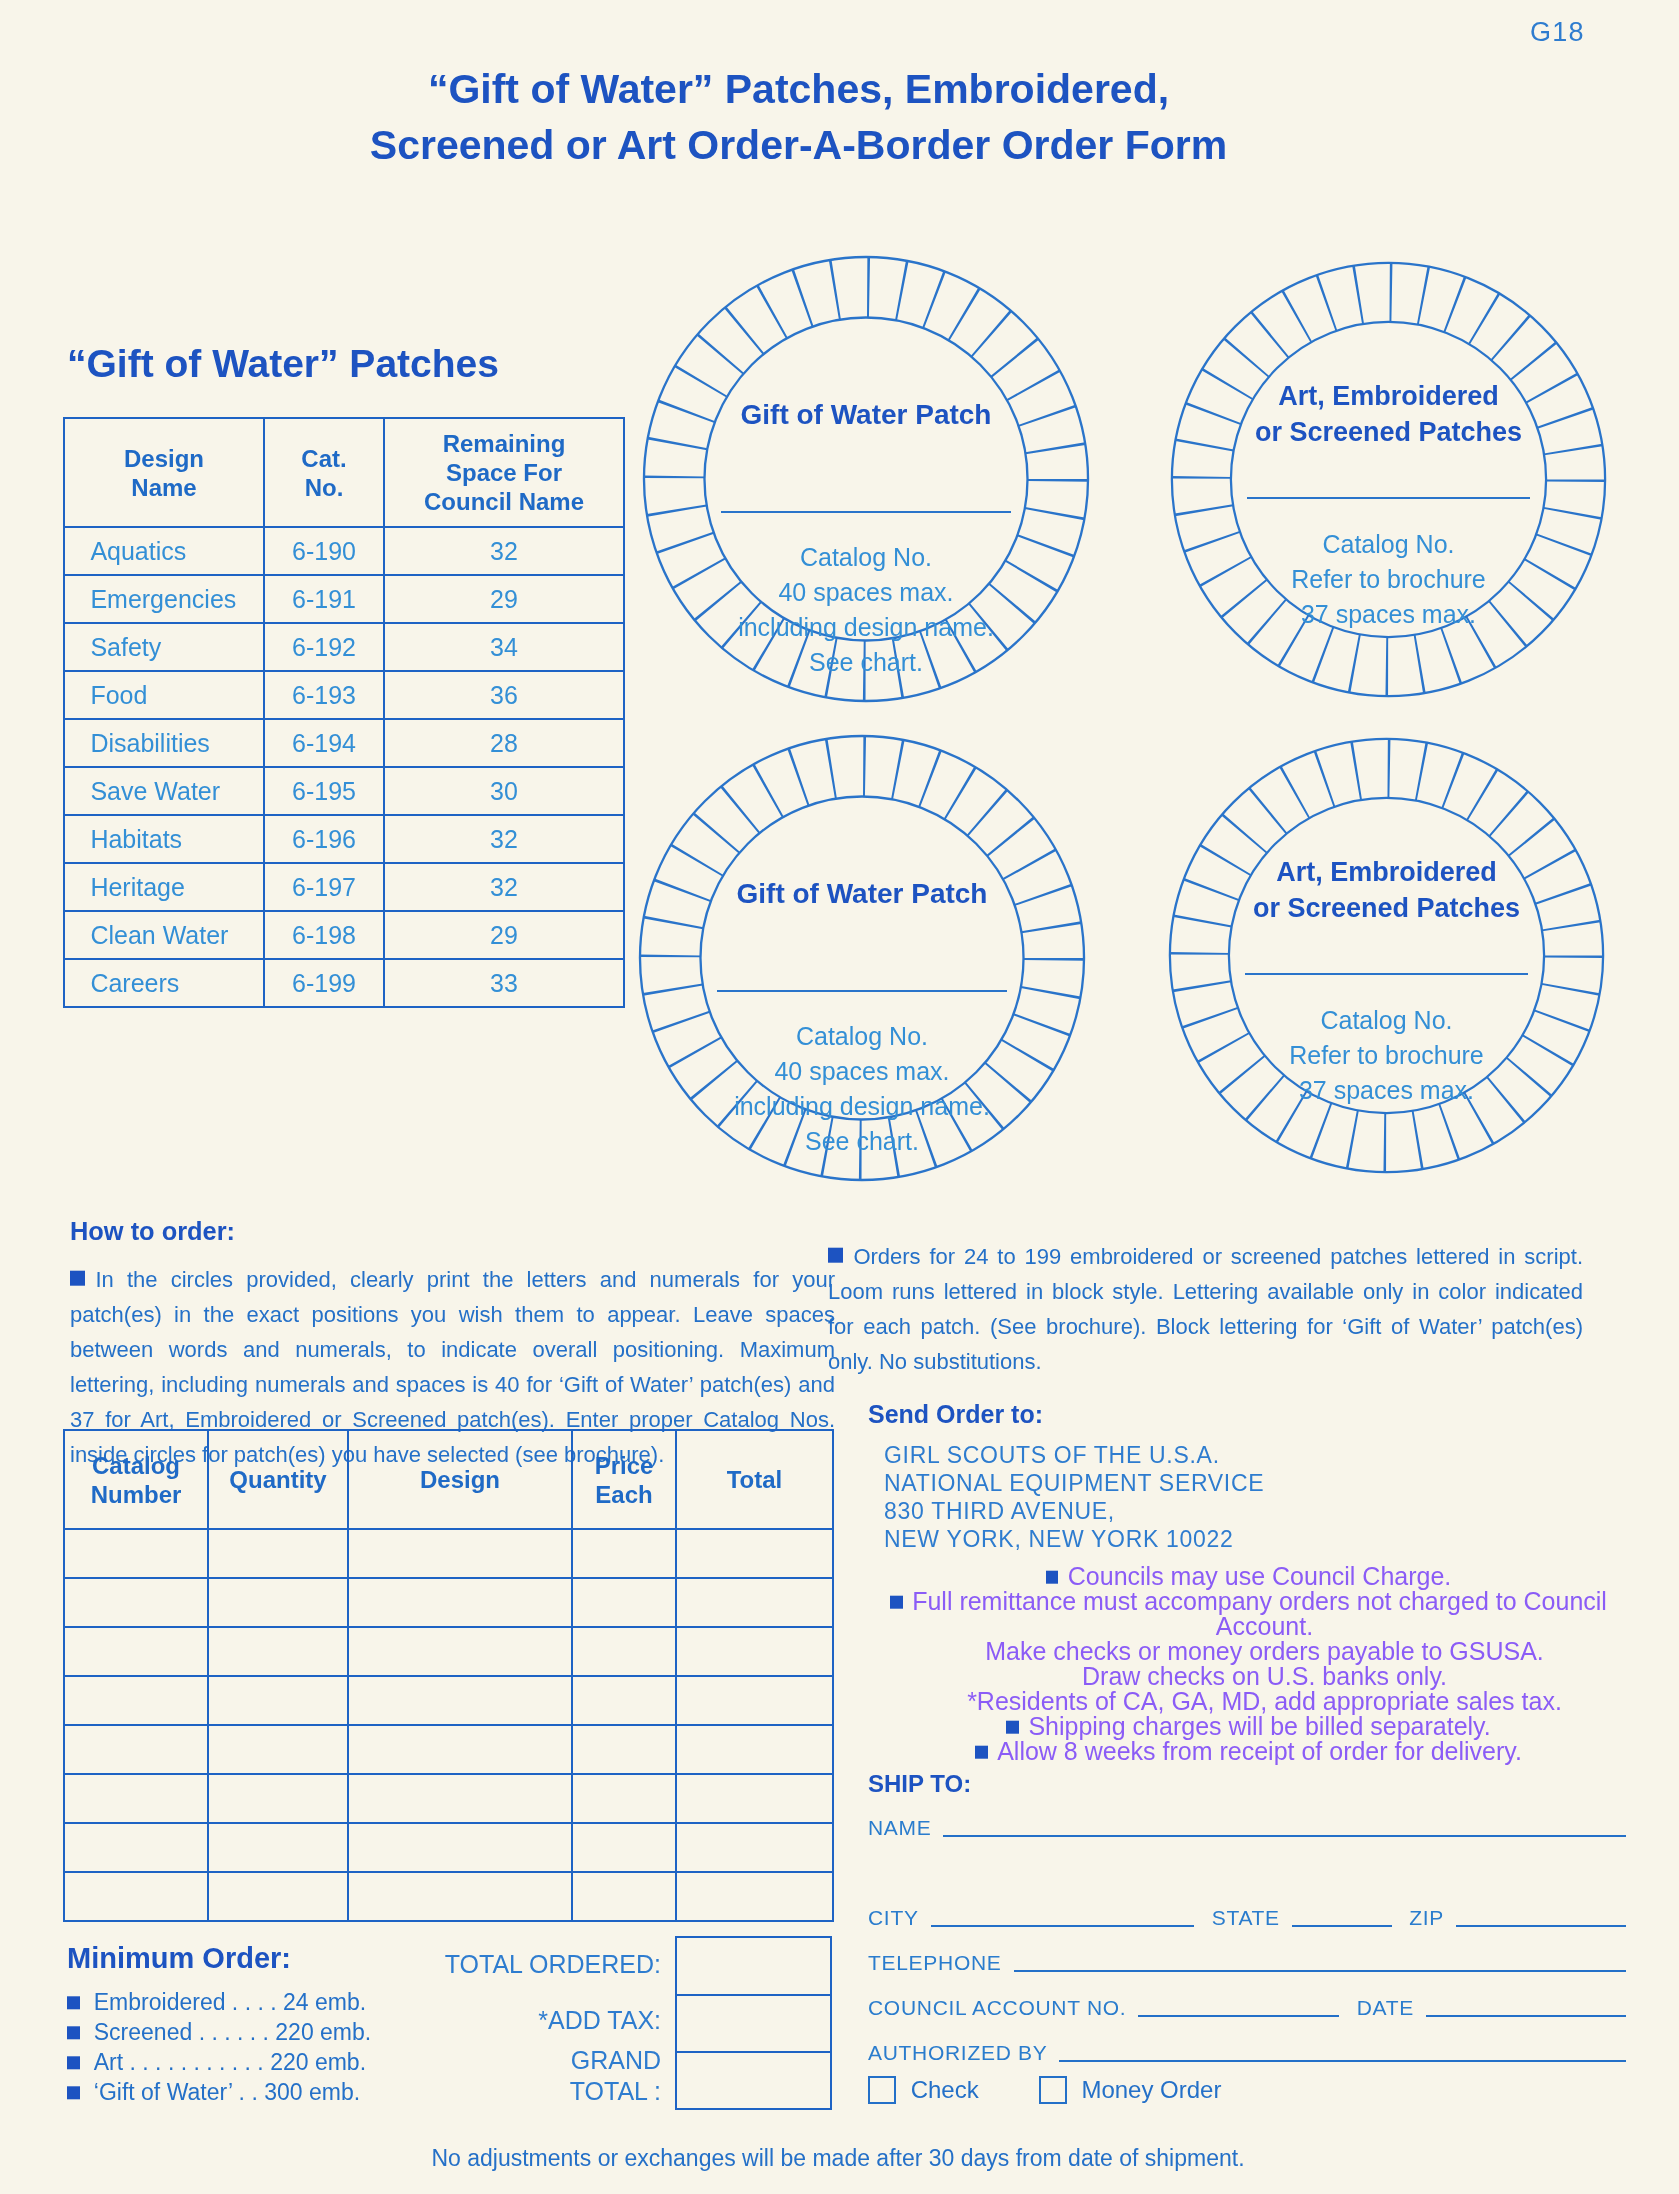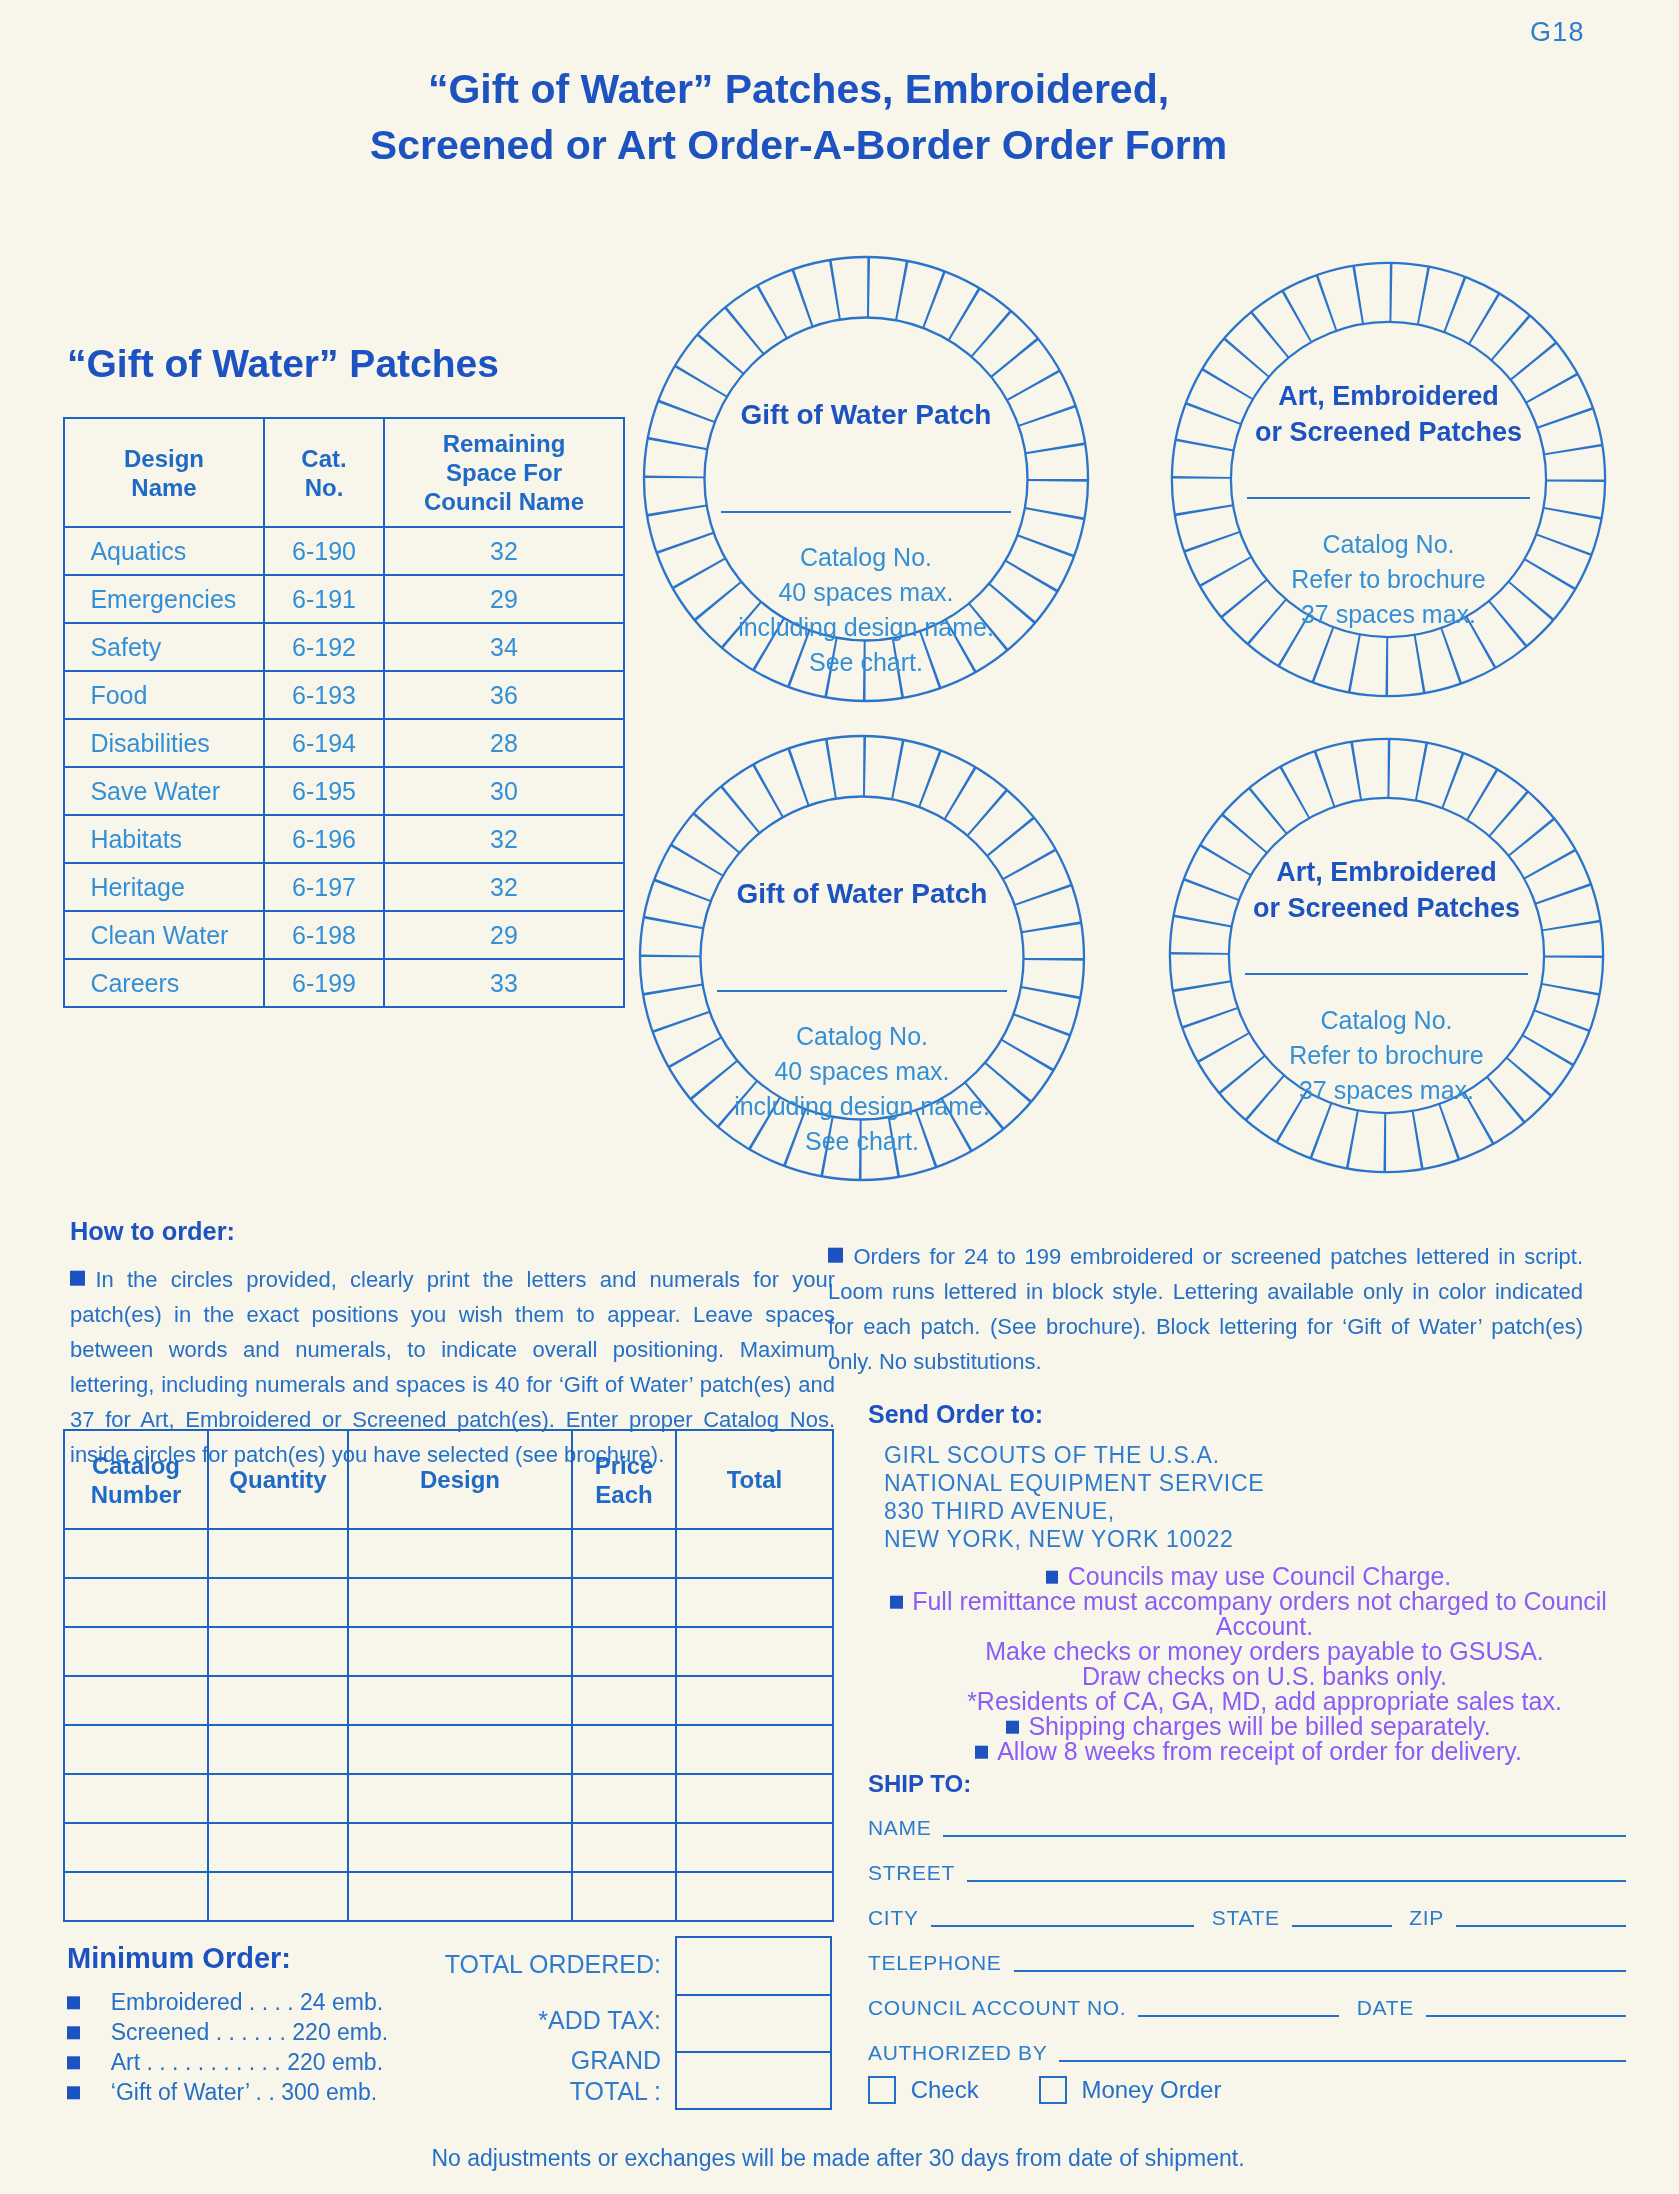--- a/index.html
+++ b/index.html
@@ -75,21 +75,21 @@
   .totals-stack .tbox:first-child{border-top:2.7px solid #1e63c4;height:56px;}
   .tot-label{position:absolute;right:1018px;text-align:right;font-size:25px;color:#2e7ccf;
     white-space:pre-line;line-height:31px;}
   .lab-ordered{top:1949px;}
   .lab-tax{top:2005px;}
   .lab-grand{top:2045px;text-align:right;}
 
   
   .min-heading{left:67px;top:1942px;font-size:29px;font-weight:bold;color:#1d53c1;}
   .min-list{left:67px;top:1987px;font-size:23px;color:#2470c8;line-height:30px;}
-  .min-list .row{display:flex;align-items:baseline;gap:17px;}
+  .min-list .row{display:flex;align-items:baseline;}
   .min-list .sq{width:13.4px;height:13.4px;margin-right:13.4px;transform:translateY(-0.7px);}
 
   
   .send-heading{left:868px;top:1400px;font-size:25px;font-weight:bold;color:#1d53c1;}
   .send-address{left:868px;top:1441px;font-size:23px;line-height:28px;color:#2e7ccf;letter-spacing:0.7px;margin-left:16px;}
   .notes{left:868px;top:1564px;width:761px;font-size:25px;line-height:25px;color:#8b5cf6;text-align:center;}
   .notes .note{padding-left:32px;text-indent:-32px;}
   .notes .note .sq{width:12.7px;height:12.7px;margin-right:9.4px;}
   .notes .cont{padding-left:32px;}
 
@@ -388,24 +388,20 @@
     <div class="note"><span class="sq"></span><span>Shipping charges will be billed separately.</span></div>
     <div class="note"><span class="sq"></span><span>Allow 8 weeks from receipt of order for delivery.</span></div>
   </div>
 
   <div class="abs ship-heading">SHIP TO:</div>
 
   <div class="field f-name">
     <span class="lbl">NAME</span>
     <span class="rule"></span>
   </div>
-  <div class="field f-street">
-    <span class="lbl">STREET</span>
-    <span class="rule"></span>
-  </div>
   <div class="field f-city">
     <span class="lbl">CITY</span>
     <span class="rule"></span>
     <span class="lbl mid">STATE</span>
     <span class="rule fixed-state"></span>
     <span class="lbl mid">ZIP</span>
     <span class="rule fixed-zip"></span>
   </div>
   <div class="field f-council">
     <span class="lbl">COUNCIL ACCOUNT NO.</span>

